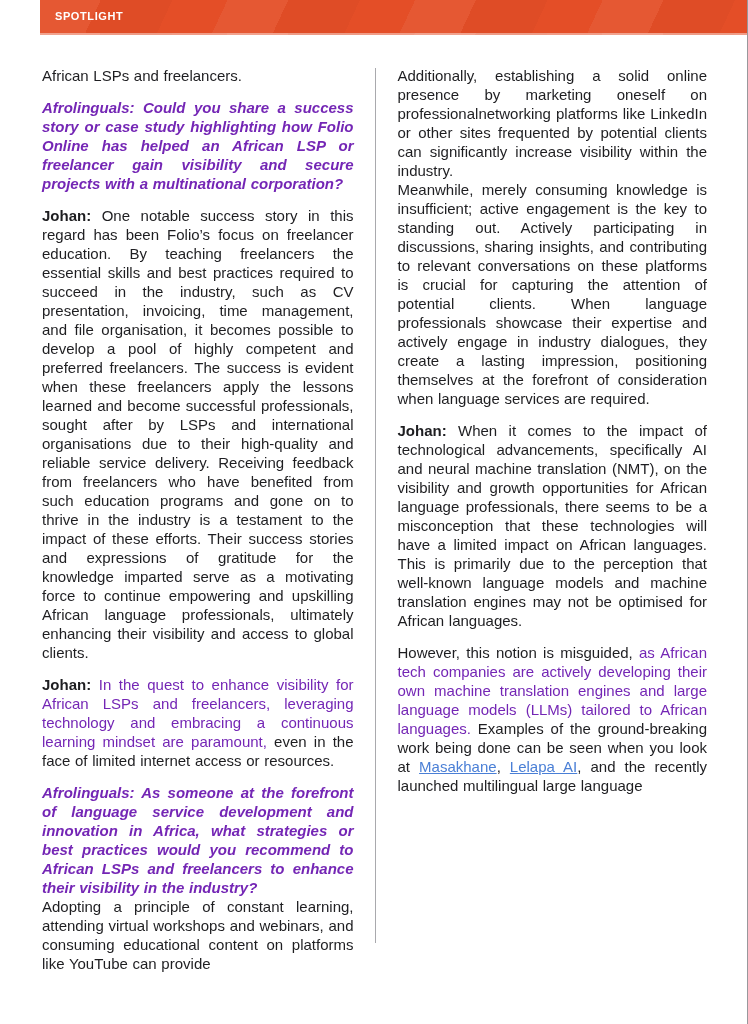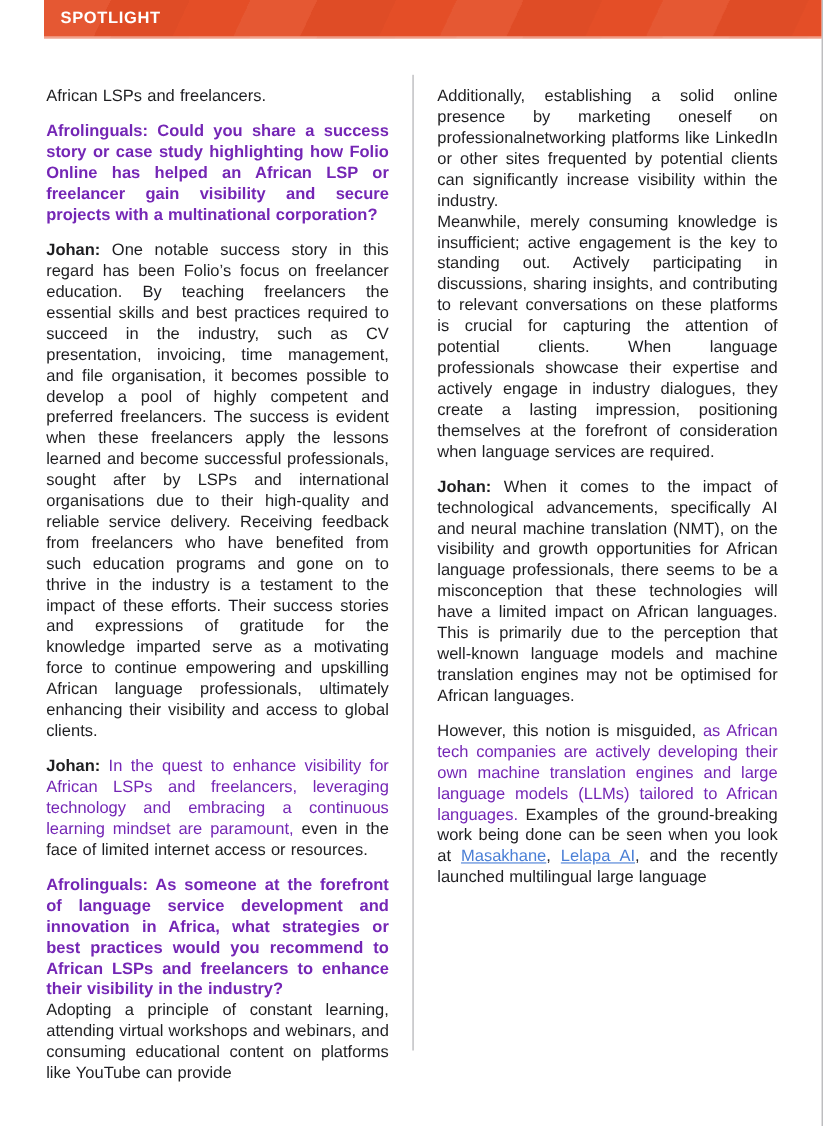--- a/index.html
+++ b/index.html
@@ -37,43 +37,44 @@
         rgba(255,255,255,0.0) 120px 170px),
       var(--orange);
     border-bottom: 2px solid rgba(255,255,255,0.45);
     display: flex;
     align-items: center;
     padding-left: 15px;
   }
   .banner-title {
     color: #ffffff;
     font-weight: 700;
-    font-size: 15px;
+    font-size: 11px;
     letter-spacing: 0.6px;
   }
   .content {
     display: flex;
     align-items: stretch;
     padding: 31px 40px 0 42px;
   }
-  .col { width: 312px; margin-top: 12px; }
+  .col { width: 312px; }
   .col-right { width: 310px; }
   .divider {
     width: 1px;
     background: var(--divider);
     margin: 2px 22px 30px 21px;
   }
   .para {
     margin: 0;
     text-align: justify;
     word-spacing: 0.5px;
   }
   .para.gap { margin-top: 13px; }
   .question {
     color: var(--purple);
+    font-style: italic;
     font-weight: 600;
   }
   .seg-bold { font-weight: 800; }
   .seg-purple { color: var(--purple); }
   a.seg-link {
     color: var(--blue);
     cursor: pointer;
   }
 </style>
 </head>

